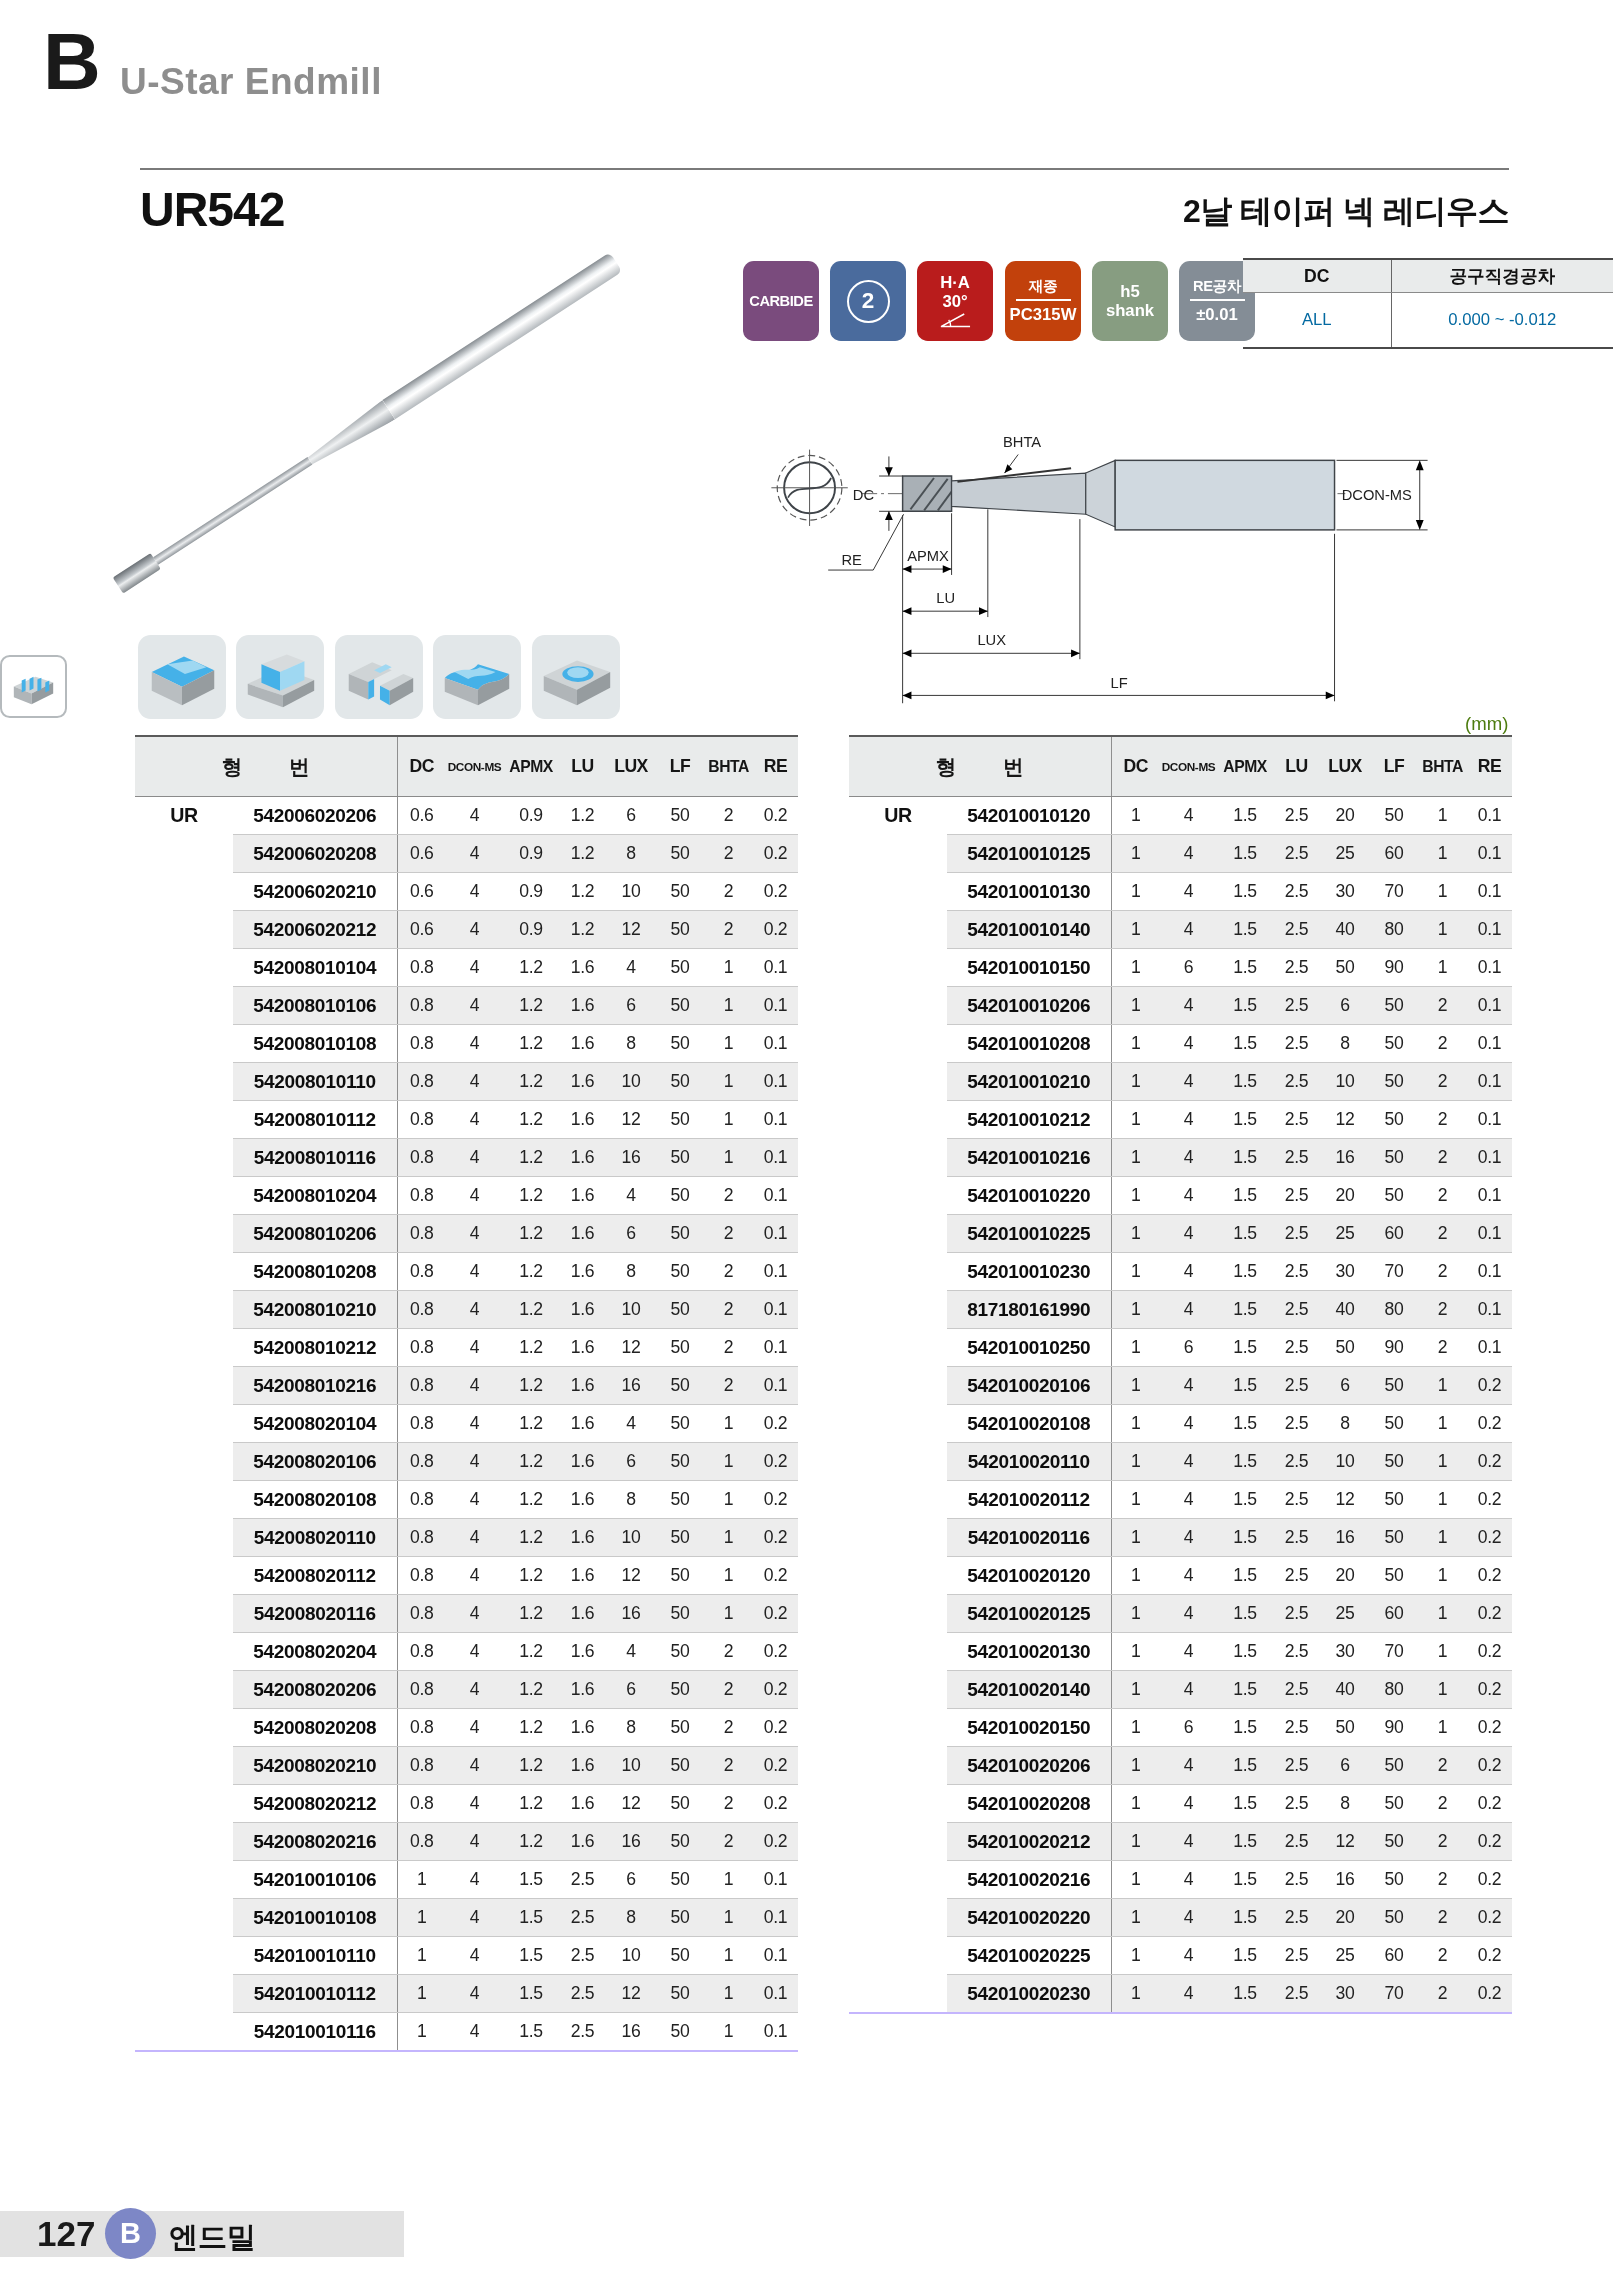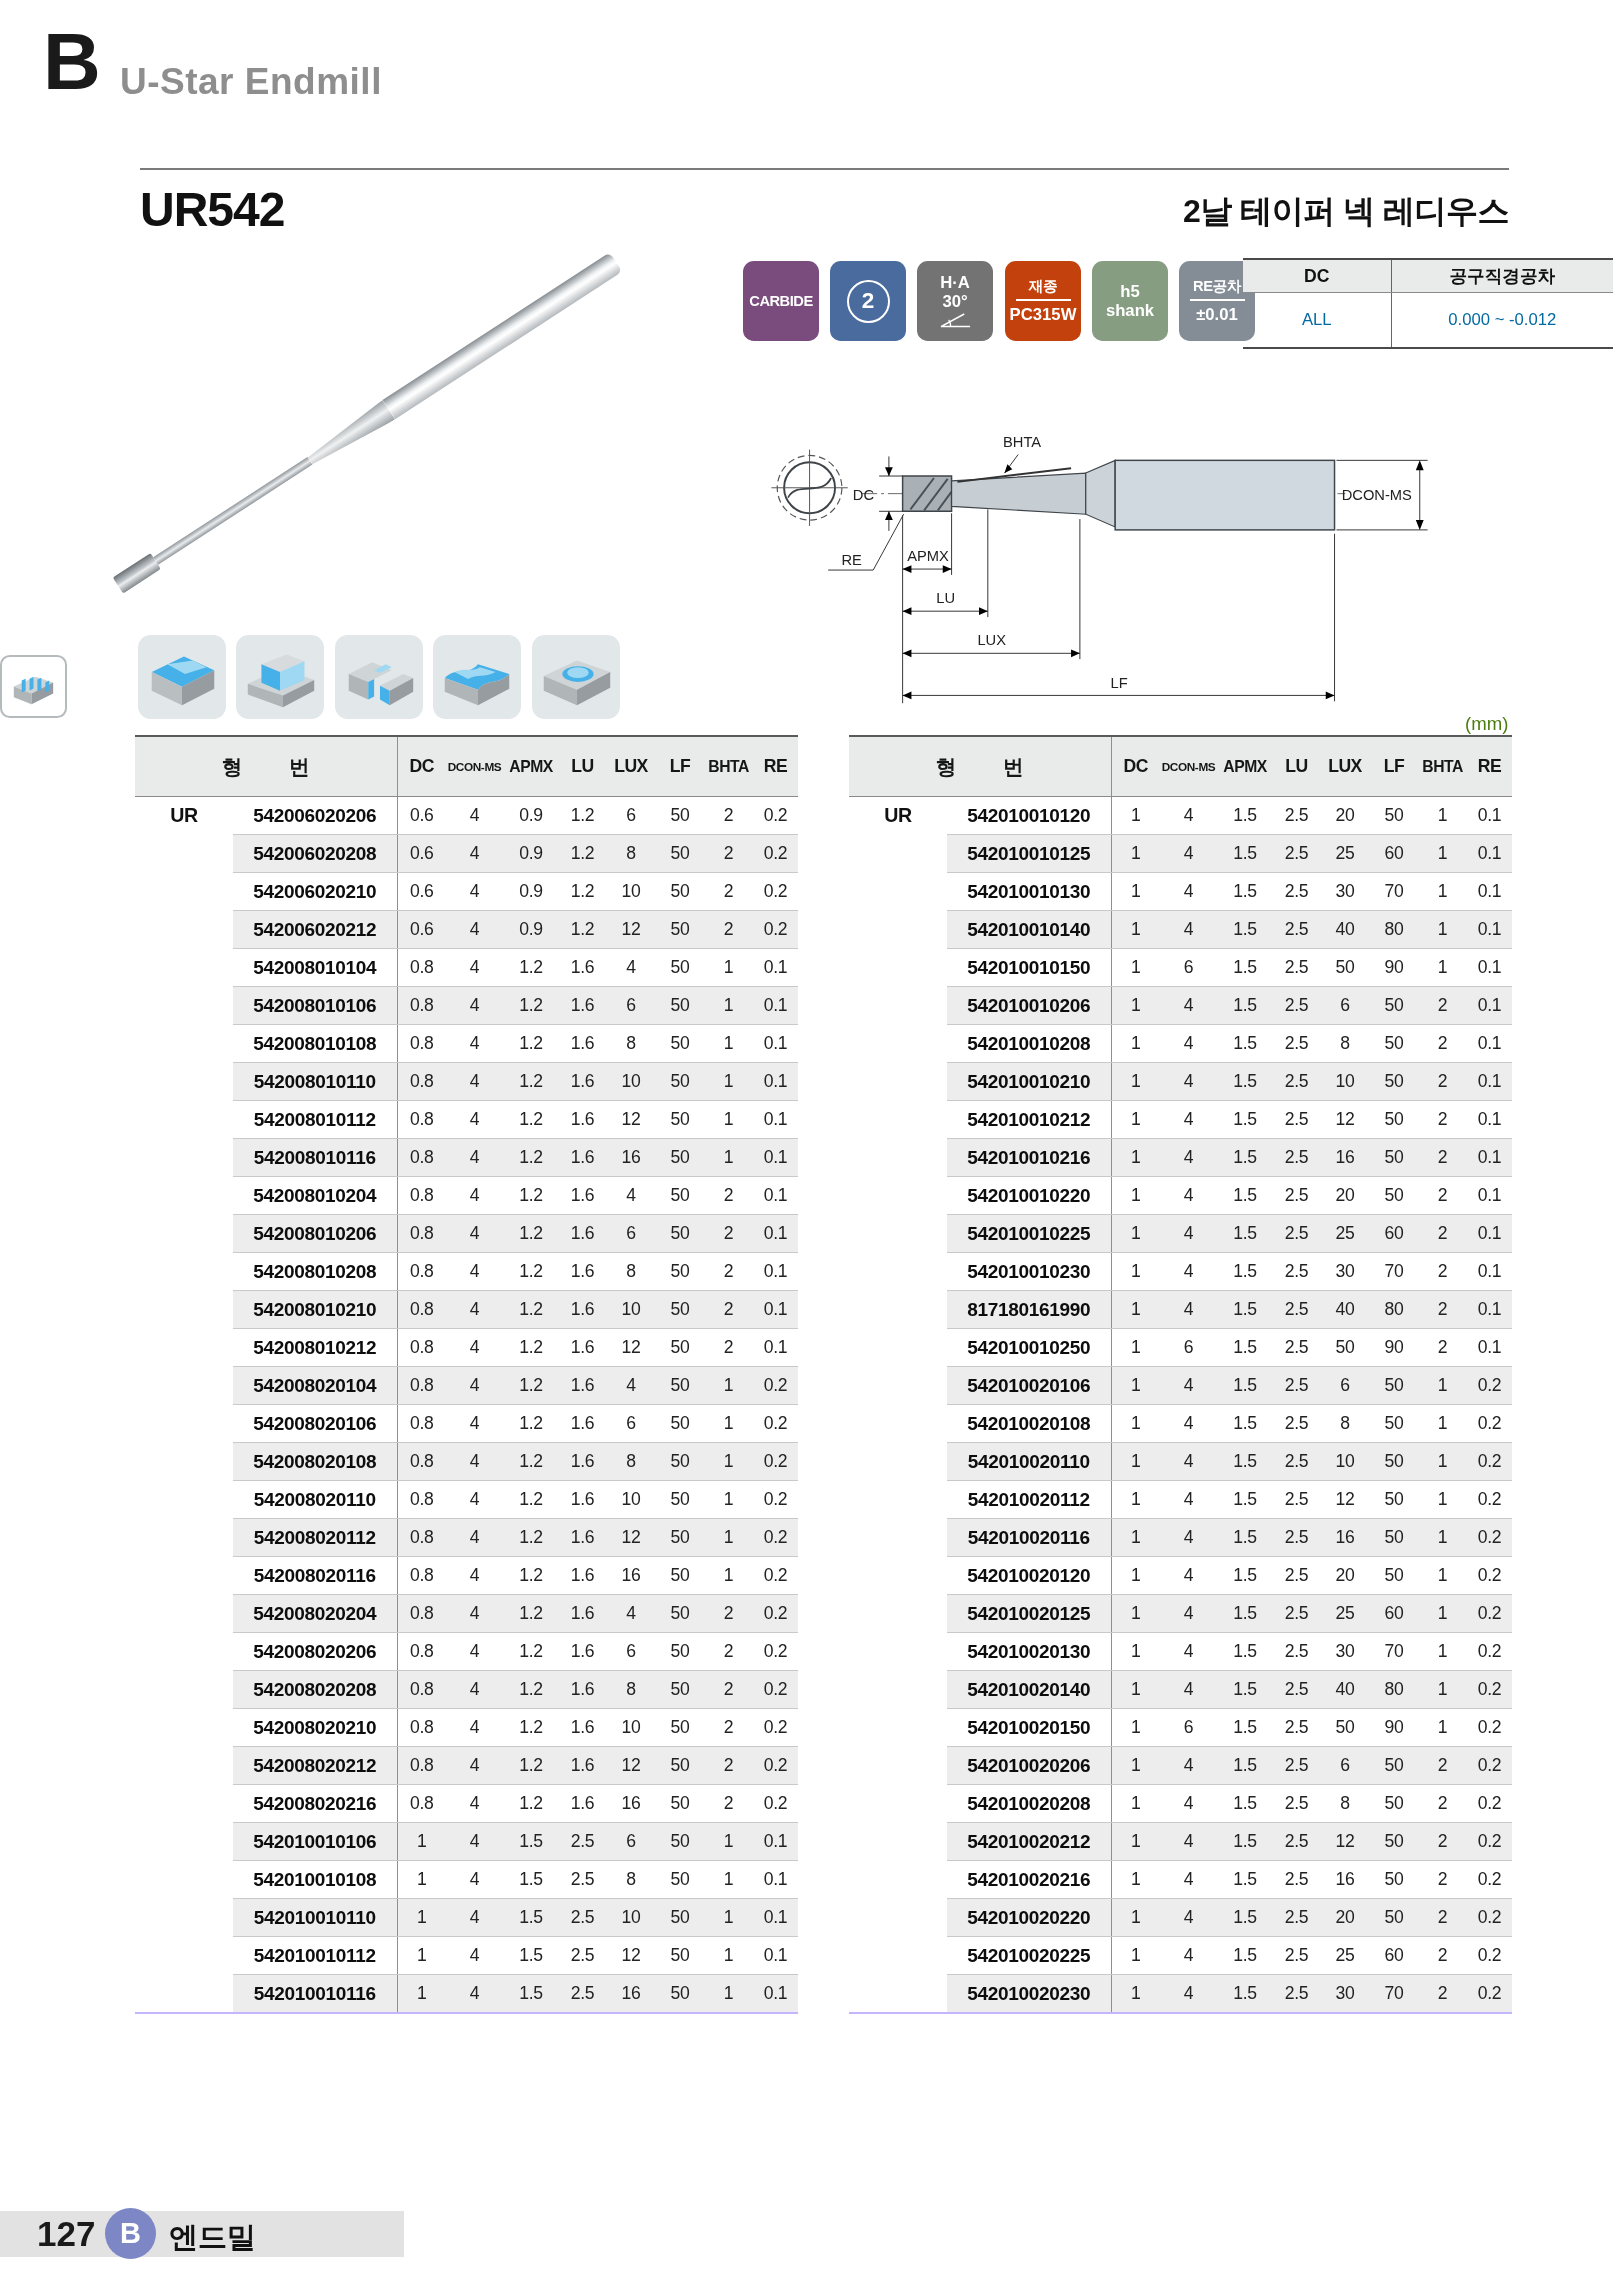--- a/index.html
+++ b/index.html
@@ -100,21 +100,21 @@
   <div class="taper"></div>
   <div class="shank"></div>
 </div>
 
 <div class="badge" style="left: 743px; background: rgb(122, 75, 125);">
   <span class="b1">CARBIDE</span>
 </div>
 <div class="badge" style="left: 830px; background: rgb(74, 107, 157);">
   <span class="circ">2</span>
 </div>
-<div class="badge" style="left: 917px; background: #737373;">
+<div class="badge" style="left: 917px; background: #b91c1c;">
   <span class="b2">H·A</span>
   <span class="b2">30°</span>
   <svg width="33" height="17.6" viewBox="0 0 34 18">
     <path d="M2,16 L32,16 M2,16 L26,3" stroke="#fff" stroke-width="1.6" fill="none"></path>
     <path d="M12,16 A11 11 0 0 0 10,9" stroke="#fff" stroke-width="1.4" fill="none"></path>
   </svg>
 </div>
 <div class="badge" style="left: 1005px; background: #c2410c;">
   <span class="b1">재종</span>
   <span class="sep"></span>
@@ -475,20 +475,32 @@
         <td>4</td>
         <td>1.2</td>
         <td>1.6</td>
         <td>12</td>
         <td>50</td>
         <td>2</td>
         <td>0.1</td>
       </tr>
       <tr>
         <td class="ur-col"></td>
+        <td class="model-col">542008010216</td>
+        <td class="vline">0.8</td>
+        <td>4</td>
+        <td>1.2</td>
+        <td>1.6</td>
+        <td>16</td>
+        <td>50</td>
+        <td>2</td>
+        <td>0.1</td>
+      </tr>
+      <tr>
+        <td class="ur-col"></td>
         <td class="model-col">542008020104</td>
         <td class="vline">0.8</td>
         <td>4</td>
         <td>1.2</td>
         <td>1.6</td>
         <td>4</td>
         <td>50</td>
         <td>1</td>
         <td>0.2</td>
       </tr>

